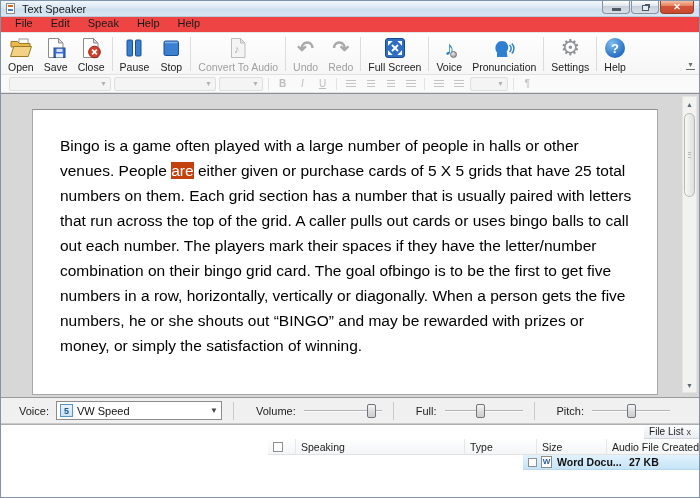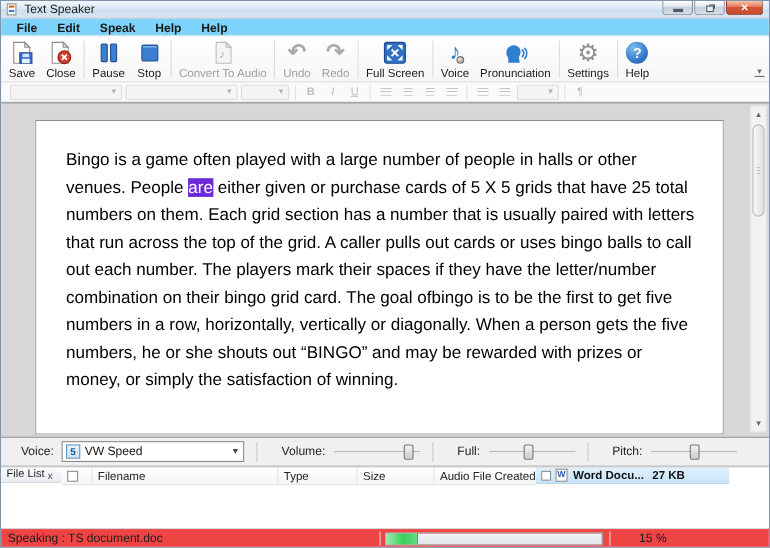--- a/index.html
+++ b/index.html
@@ -14,21 +14,21 @@
   .appicon .mk2 { position:absolute; left:3px; top:6px; width:5px; height:2px; background:#4a7dbd; }
   .title { font-size:11px; color:#1c1c1c; }
   .winbtns { position:absolute; right:5px; top:0; display:flex; gap:1px; }
   .winbtn { width:28px; height:13px; border:1px solid #86929f; border-top:none; border-radius:0 0 4px 4px; background:linear-gradient(180deg,#fdfdfd,#e3e8ee 40%,#c7d0da 45%,#d8dfe7); display:flex; align-items:center; justify-content:center; }
   .winbtn.close { width:34px; background:linear-gradient(180deg,#f6bfa3,#e88262 40%,#d2543a 45%,#c94a2d); border-color:#93402a; color:#fff; font-size:8px; font-weight:bold; }
   .glyph-min { width:9px; height:3px; background:#4d5a66; margin-top:5px; }
   .glyph-restore { width:7px; height:6px; border:1px solid #4d5a66; background:#e8edf2; box-shadow:2px -2px 0 -1px #4d5a66; margin-top:2px; }
   .glyph-x { color:#fff; font-size:9px; line-height:11px; }
 
   
-  .menubar { height:16px; background:#7dd3fc; display:flex; align-items:flex-end; padding-left:5px; border-bottom:1px solid #e6e6e6;font-weight:bold; }
+  .menubar { height:16px; background:#ef4444; display:flex; align-items:flex-start; padding-left:5px; border-bottom:1px solid #e6e6e6; }
   .menu-item { font-size:11px; color:#1a1a1a; padding:0 9px; }
 
   
   .toolbar { height:42px; background:linear-gradient(180deg,#fefefe,#f6f6f6); border-bottom:1px solid #e2e2e2; display:flex; align-items:stretch; padding:1px 2px 0; position:relative; }
   .tbtn { display:flex; flex-direction:column; align-items:center; justify-content:flex-start; padding:1px 5px 0; }
   .tbtn .ticon { height:26px; display:flex; align-items:center; justify-content:center; }
   .tbtn .tlabel { font-size:10.5px; color:#1c1c1c; white-space:nowrap; }
   .tbtn.disabled .tlabel { color:#9f9f9f; }
   .tsep { width:1px; background:#dcdcdc; margin:3px 2px; }
   .arrow-glyph { font-size:20px; font-weight:bold; color:#a9a9a9; line-height:22px; }
@@ -45,42 +45,42 @@
   .combo-arrow { font-size:7px; color:#b3b3b3; }
   .fbtn { width:17px; height:14px; display:flex; align-items:center; justify-content:center; font-size:10px; color:#bdbdbd; }
   .fsep { width:1px; height:12px; background:#e2e2e2; margin:0 2px; }
   .glyph-lines { width:10px; height:7px; background:repeating-linear-gradient(#c4c4c4 0 1px, transparent 1px 3px); }
   .glyph-lines.short { width:8px; }
 
   
   .editor { height:305px; background:#d7d7d7; border-top:1px solid #8a8f99; border-bottom:1px solid #9a9a9a; position:relative; }
   .page { position:absolute; left:31px; top:15px; right:41px; bottom:2px; background:#fff; border:1px solid #a9a9a9; border-top-color:#8f8f8f; overflow:hidden; }
   .page-text { padding:23px 24px 0 27px; font-size:15.5px; line-height:25px; color:#000; }
-  .spoken { background:#6d28d9; color:#fff; }
+  .spoken { background:#c2410c; color:#fff; }
   .vscroll { position:absolute; right:2px; top:2px; bottom:4px; width:15px; background:#f2f2f0; border:1px solid #e4e4e2; }
   .vs-arrow { position:absolute; left:0; right:0; height:14px; display:flex; align-items:center; justify-content:center; font-size:7px; color:#5f6a73; }
   .vs-arrow.up { top:0; }
   .vs-arrow.down { bottom:0; }
   .vthumb { position:absolute; left:1px; right:1px; top:16px; height:84px; border:1px solid #b8b8b6; border-radius:6px; background:linear-gradient(90deg,#f8f8f6,#dfdfdd); }
   .vthumb .grip { position:absolute; left:3px; right:3px; top:50%; margin-top:-3px; height:6px; background:repeating-linear-gradient(#b9b9b7 0 1px, transparent 1px 2.5px); }
 
   
   .voicebar { height:26px; background:#f0f0f0; display:flex; align-items:center; padding:0 7px; border-bottom:1px solid #c9c9c9; }
   .vlabel { font-size:11px; color:#222;margin-left:11px; }
   .voicecombo { width:166px; height:19px; margin-left:7px; background:#fff; border:1px solid #8b8b8b; display:flex; align-items:center; padding:0 3px; }
   .vicon { width:13px; height:13px; border:1px solid #5a93c6; background:linear-gradient(#eaf3fb,#cde2f3); color:#16588f; font-size:9px; font-weight:bold; display:flex; align-items:center; justify-content:center; margin-right:4px; }
   .vvalue { font-size:11px; color:#111; }
   .vcombo-arrow { margin-left:auto; font-size:8px; color:#444; }
   .vgsep { width:1px; height:18px; background:#c9c9c9; margin:0 11px; }
   .slider { position:relative; width:78px; height:16px; margin-left:8px; }
   .slider .track { position:absolute; left:0; right:0; top:7px; height:2px; background:#b4b4b4; border-bottom:1px solid #fbfbfb; }
   .sthumb { position:absolute; top:1px; width:9px; height:14px; background:linear-gradient(180deg,#f4f4f4,#d9d9d9 60%,#cfcfcf); border:1px solid #6e757c; border-radius:2px; }
 
   
-  .filelist { height:56px; border-top:1px solid #aeaeae; background:#fff; display:flex; flex-direction:row; }
+  .filelist { height:74px; border-top:1px solid #aeaeae; background:#fff; display:flex; flex-direction:column;align-items:flex-end; }
   .fl-header { height:14px; background:linear-gradient(180deg,#fbfcfd,#e9edf1); border-bottom:1px solid #d3d8dd; display:flex; align-items:center; padding:0 5px; }
   .fl-title { font-size:10px; color:#1c1c1c; }
   .fl-close { margin-left:auto; font-size:9px; color:#444; line-height:10px; padding:0 3px; }
   .fl-cols { height:16px; display:flex; background:linear-gradient(180deg,#fefefe,#f3f5f7); border-bottom:1px solid #e2e2e2; font-size:10.5px; color:#222; }
   .fl-col { display:flex; align-items:center; padding-left:5px; border-right:1px solid #e6e6e6; }
   .c0 { width:28px; } .c1 { width:169px; } .c2 { width:72px; } .c3 { width:70px; } .c4 { flex:1; border-right:none; }
   .chk { width:10px; height:10px; border:1px solid #8f8f8f; background:#fff; }
   .fl-row { height:15px; display:flex; align-items:center; background:linear-gradient(180deg,#e2f2fd,#c6e4f7); border-bottom:1px solid #b9d8ee; font-size:10.5px; font-weight:bold; color:#111; }
   .fl-row .chk { width:9px; height:9px; margin-left:5px; }
   .docicon { width:11px; height:12px; background:#fff; border:1px solid #8a8a8a; margin-left:4px; color:#2b5ca8; font-size:8px; font-weight:bold; line-height:10px; text-align:center; }
@@ -126,20 +126,30 @@
     <span class="menu-item">Edit</span>
     <span class="menu-item">Speak</span>
     <span class="menu-item">Help</span>
     <span class="menu-item">Help</span>
   </div>
 
   <div class="toolbar">
     <div class="tbtn">
       <span class="ticon">
         <svg width="24" height="24" viewBox="0 0 24 24">
+            <rect x="10" y="3" width="9" height="9" fill="#fff" stroke="#9a9a9a"></rect>
+            <path d="M2 11 V5.5 h6.5 l2 2 H21 V11z" fill="#e9b94c" stroke="#9c7a25"></path>
+            <path d="M1.5 20.5 L4.8 10.5 h17.7 L19.2 20.5z" fill="#f3d286" stroke="#9c7a25"></path>
+          </svg>
+      </span>
+      <span class="tlabel">Open</span>
+    </div>
+    <div class="tbtn">
+      <span class="ticon">
+        <svg width="24" height="24" viewBox="0 0 24 24">
             <path d="M4.5 2.5 h10 l4.5 4.5 v14.5 h-14.5z" fill="#fff" stroke="#8d8d8d"></path>
             <path d="M14.5 2.5 l4.5 4.5 h-4.5z" fill="#dcdcdc" stroke="#8d8d8d"></path>
             <rect x="10" y="12" width="11" height="9.5" fill="#3d6fd6" stroke="#22498f"></rect>
             <rect x="12.5" y="12.8" width="6" height="3.2" fill="#d5e2fb"></rect>
             <rect x="12" y="17.5" width="7" height="4" fill="#eaf0fc"></rect>
           </svg>
       </span>
       <span class="tlabel">Save</span>
     </div>
     <div class="tbtn">
@@ -324,21 +334,21 @@
 
   <div class="filelist">
     <div class="fl-header">
       <span class="fl-title">File List</span>
       <span class="fl-close">x</span>
     </div>
     <div class="fl-cols">
       <div class="fl-col c0">
           <span class="chk"></span>
         </div>
-      <div class="fl-col c1">Filename</div>
+      <div class="fl-col c1">Speaking</div>
       <div class="fl-col c2">Type</div>
       <div class="fl-col c3">Size</div>
       <div class="fl-col c4">Audio File Created</div>
     </div>
     <div class="fl-row">
       <span class="chk"></span>
       <span class="docicon">W</span>
       <span class="fl-cell r2">Word Docu...</span>
       <span class="fl-cell r3">27 KB</span>
       <span class="fl-cell r4"></span>

